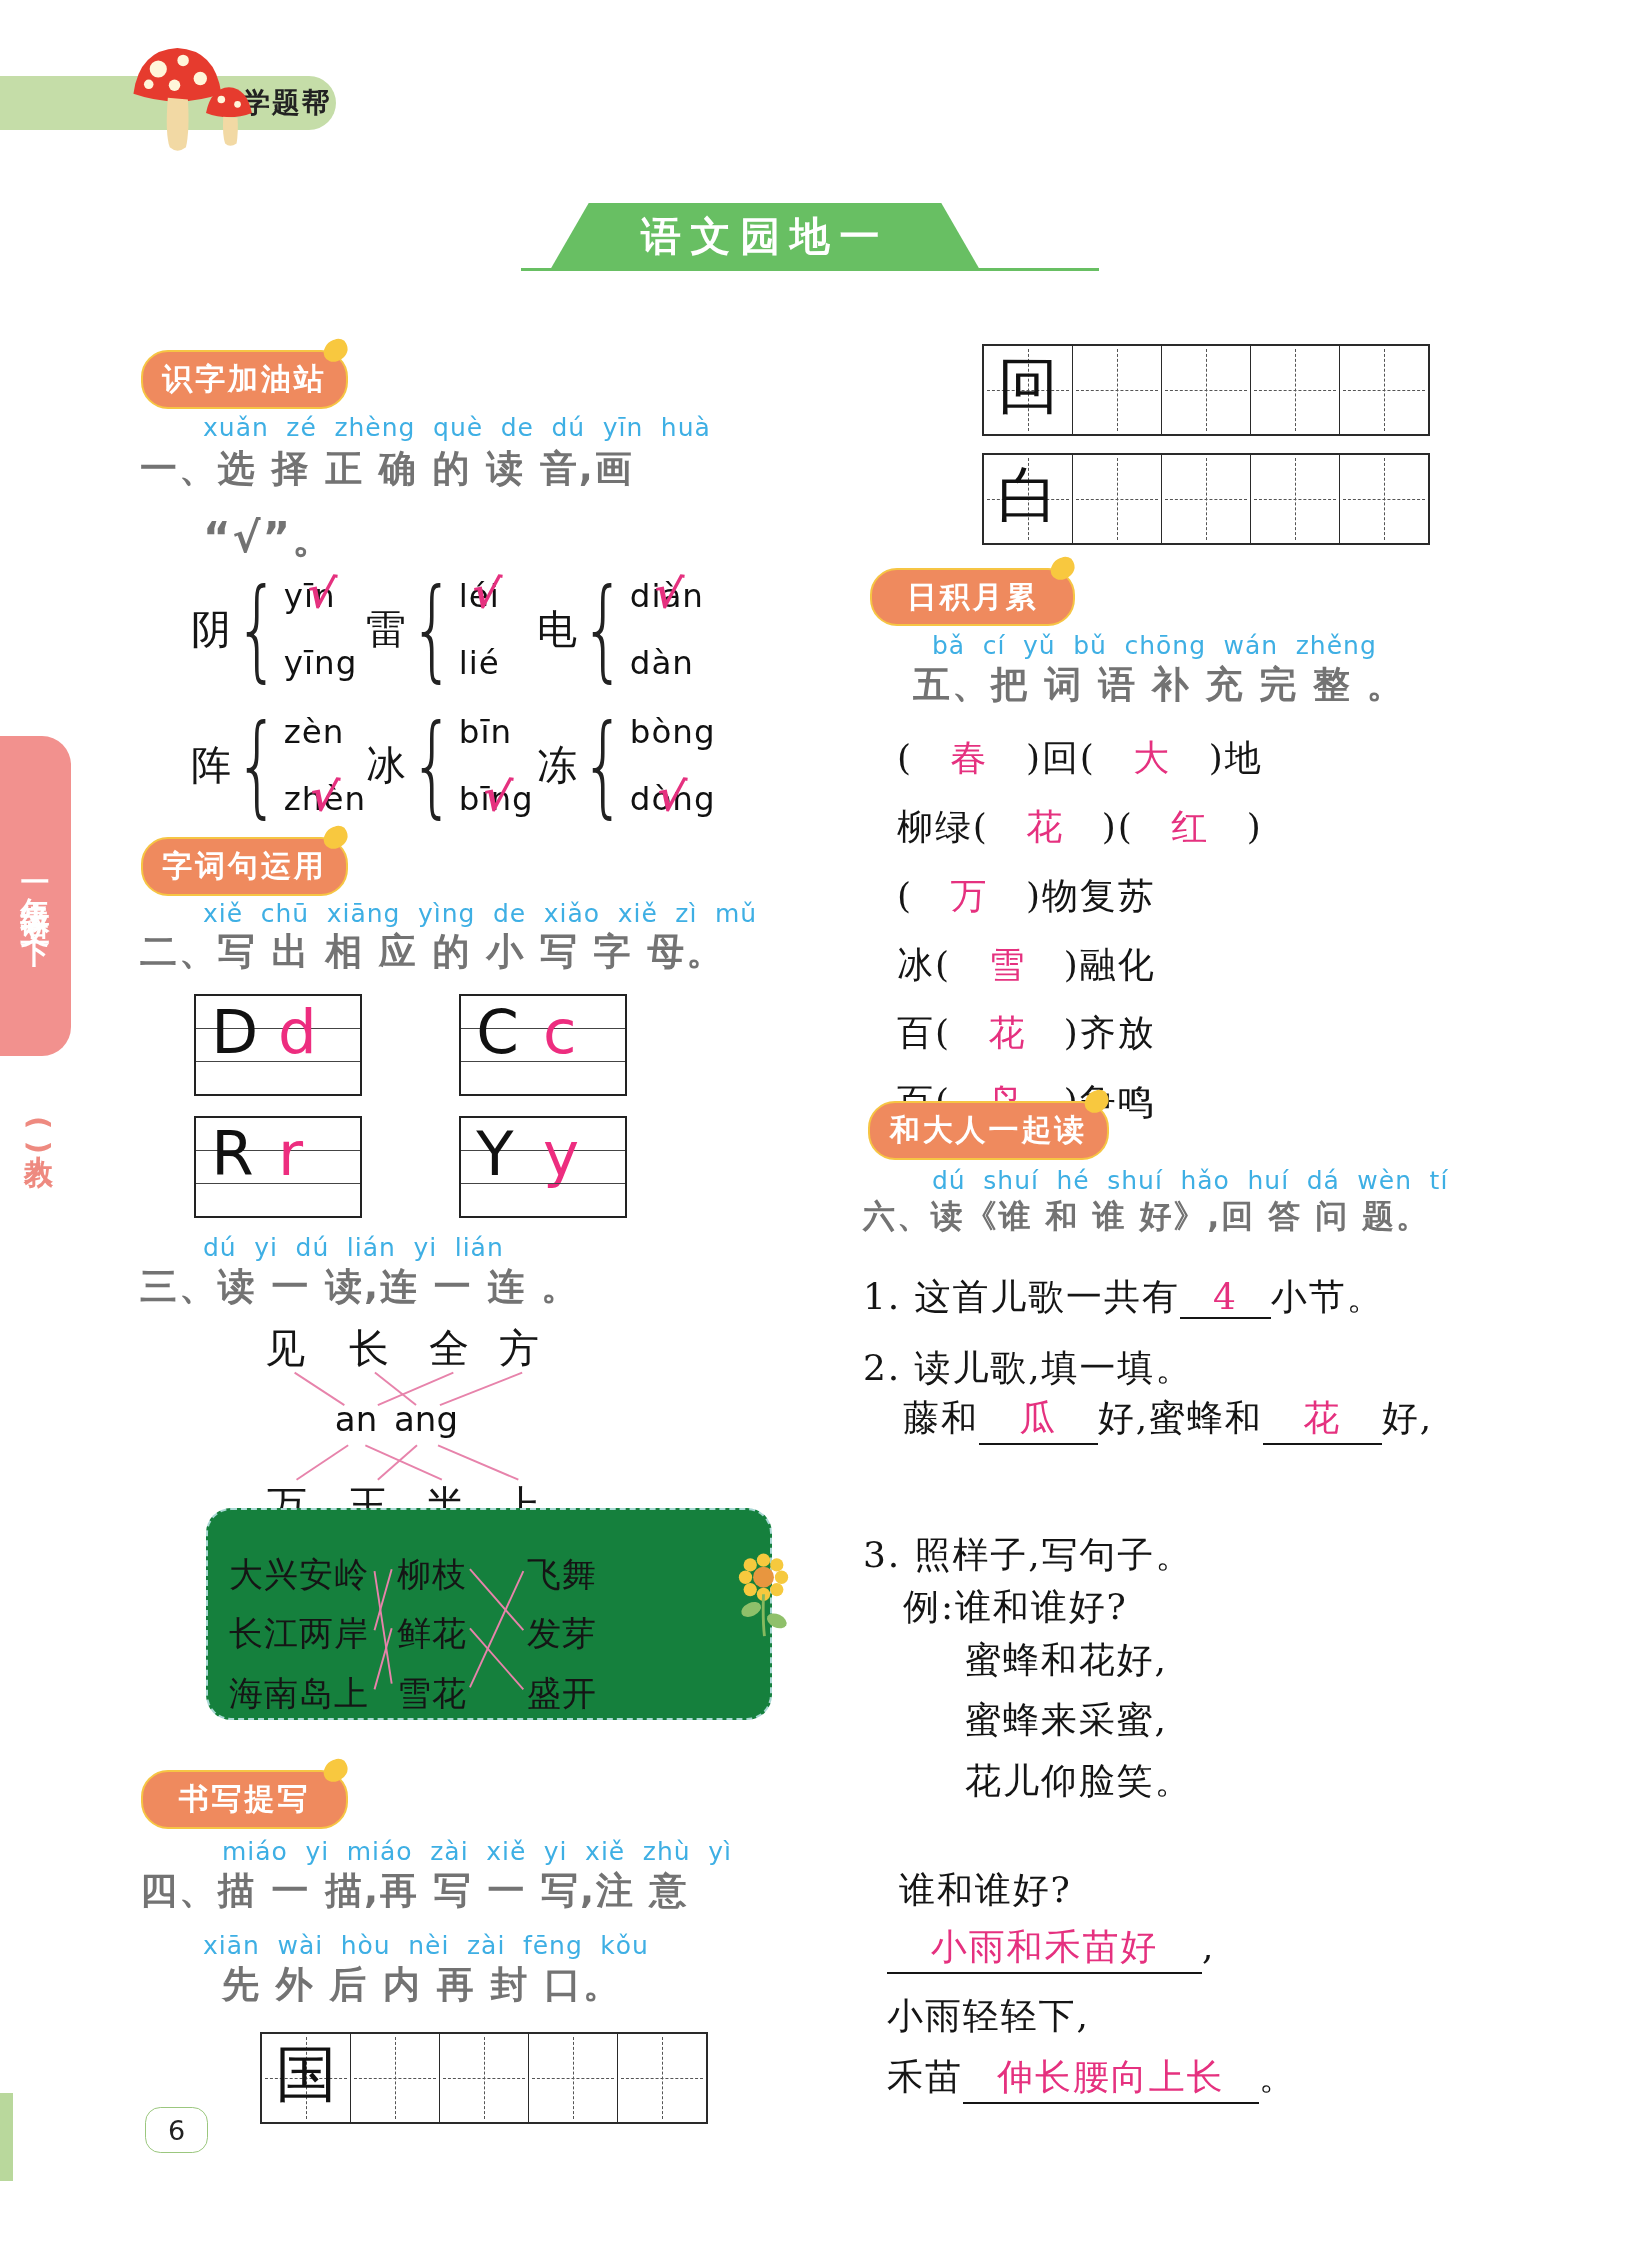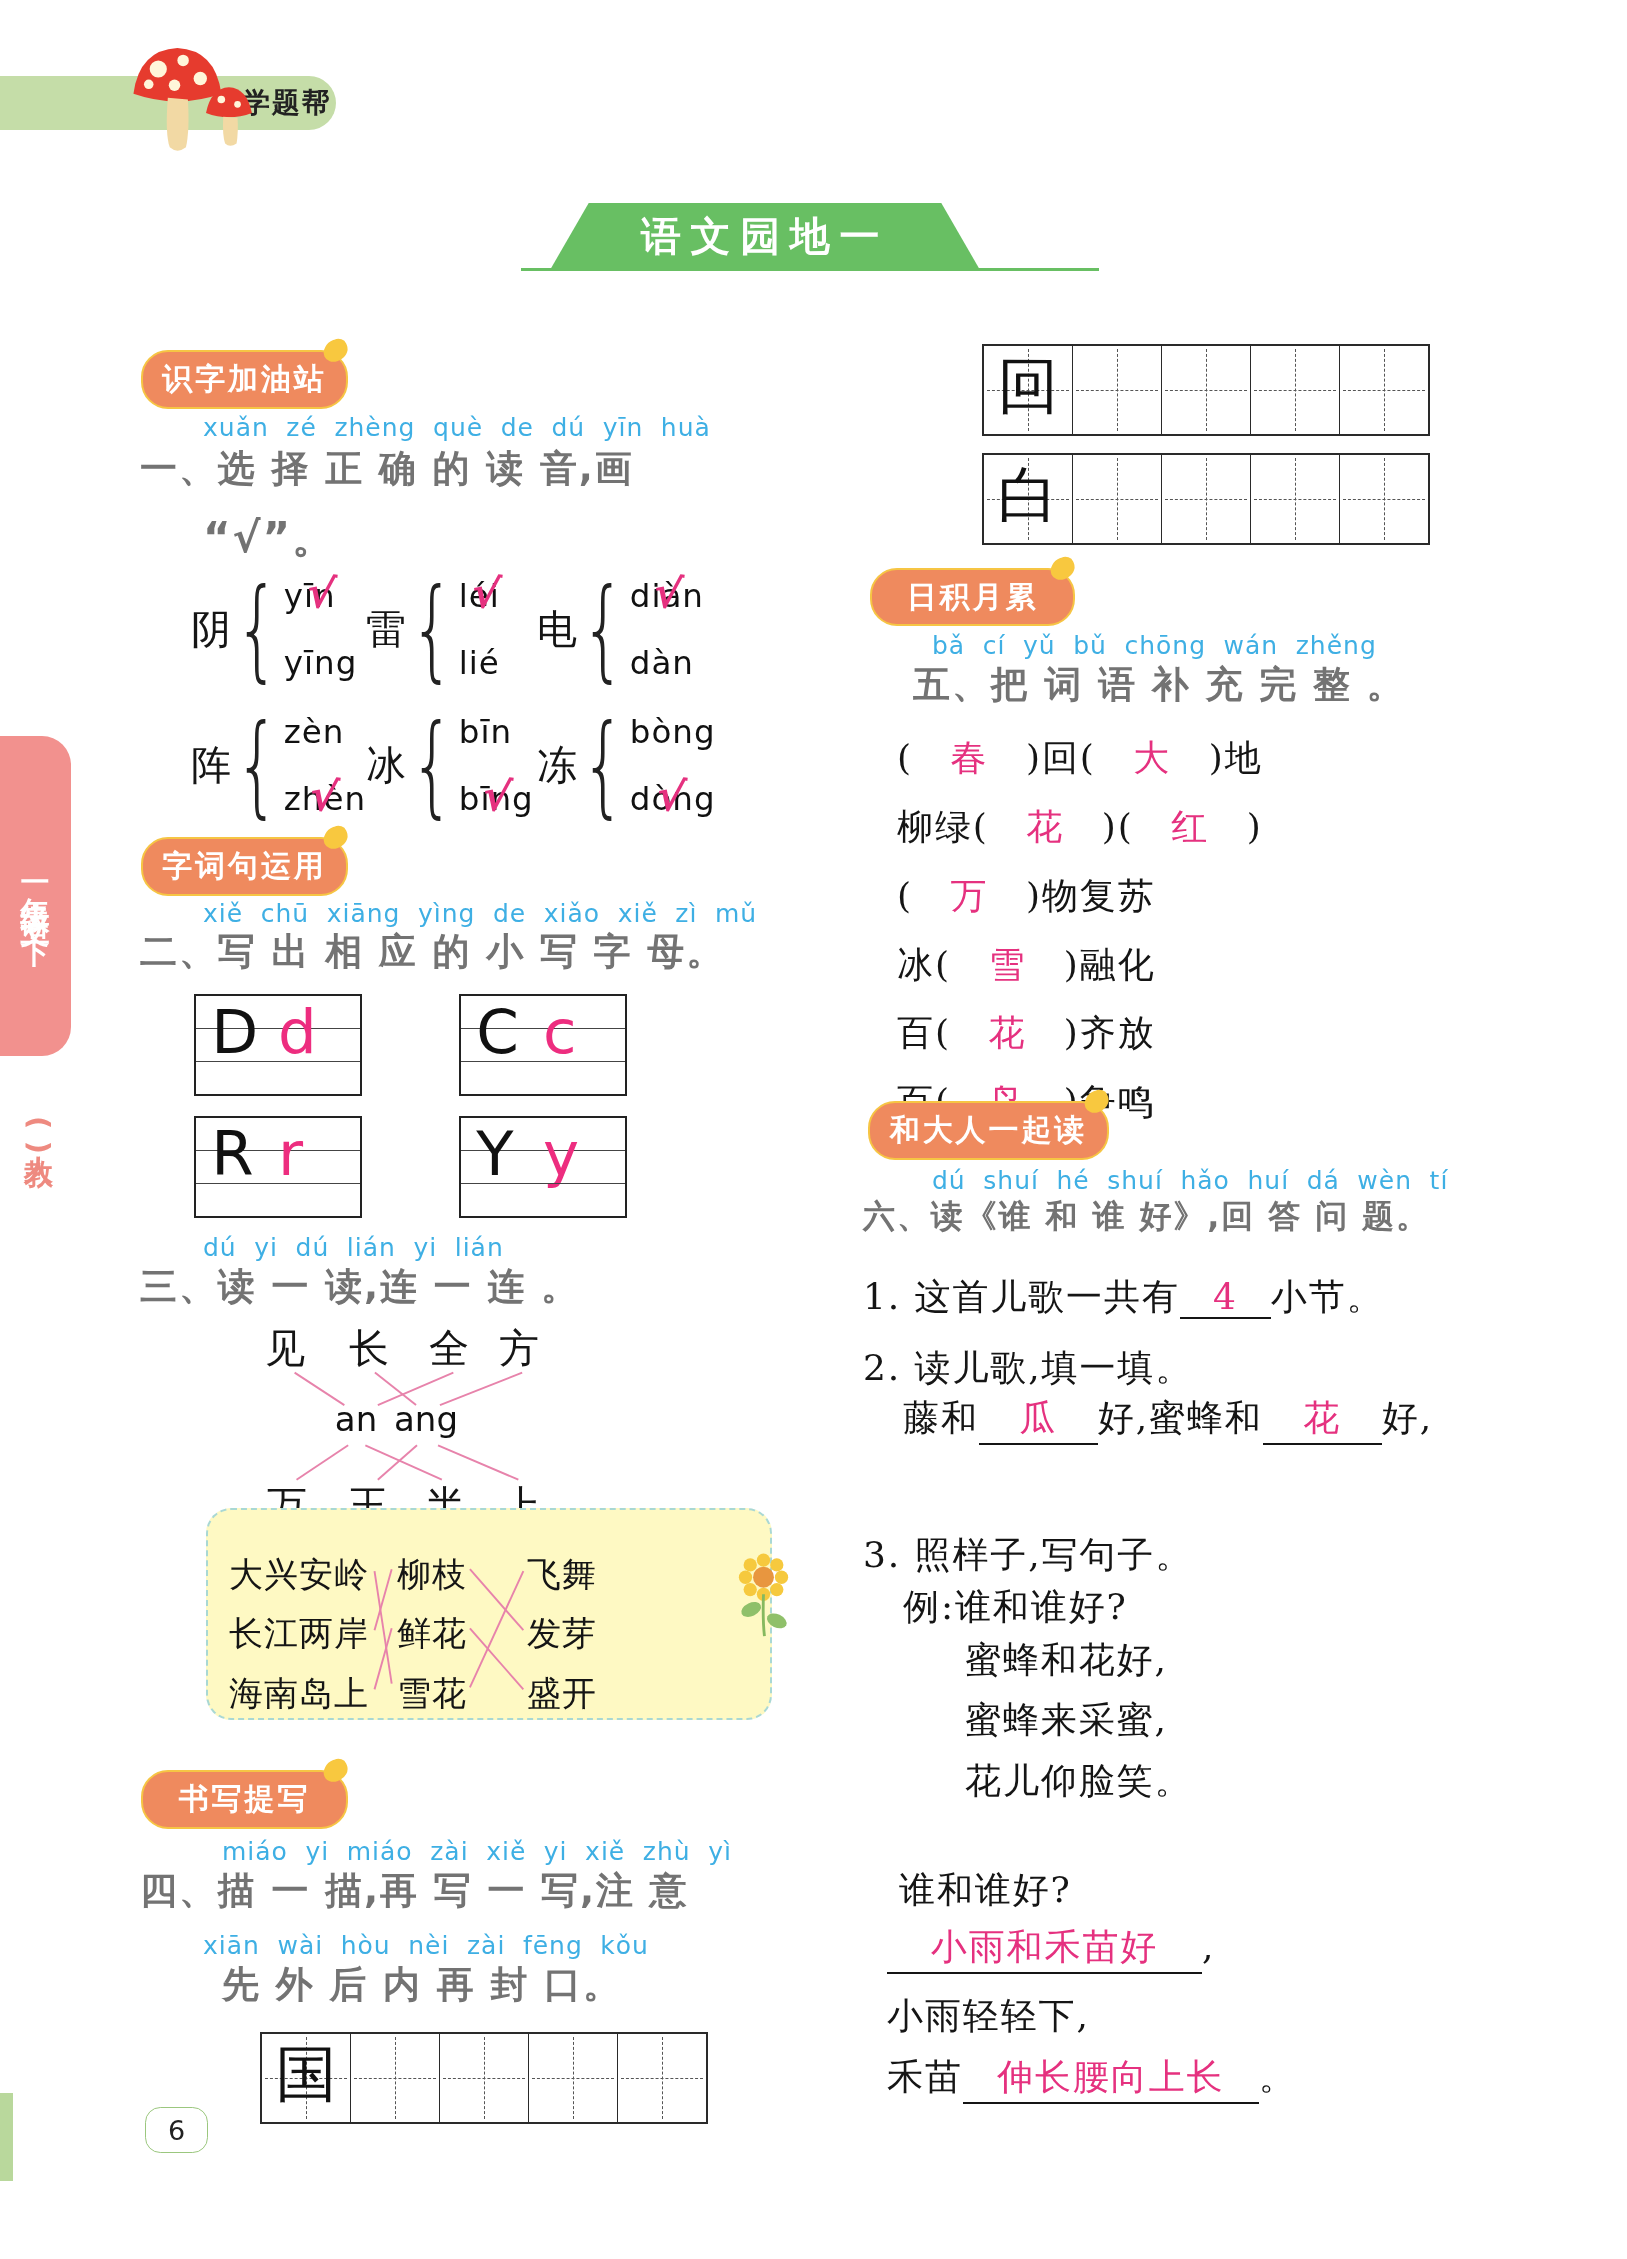--- a/index.html
+++ b/index.html
@@ -59,21 +59,21 @@
   .wchar{position:absolute;left:50%;top:50%;transform:translate(-50%,-54%);font-size:61px;
          font-family:"DejaVu Serif",serif;color:#111;z-index:2;}
   
   .match1,.match2{position:absolute;}
   .mlines{position:absolute;left:0;top:0;}
   .mlines line{stroke:#e783ab;stroke-width:2;}
   .m1top,.m1mid,.m1bot{position:absolute;transform:translateX(-50%);white-space:nowrap;}
   .m1top,.m1bot{top:3.8px;font-family:"DejaVu Serif",serif;font-size:40px;color:#151515;}
   .m1mid{top:82px;font-size:34px;font-weight:500;color:#111;}
   .m1bot{top:161px;}
-  .match2{border:2.9px dashed #a9d8d4;border-radius:25px;background:#fef9c3;}
+  .match2{border:2.9px dashed #a9d8d4;border-radius:25px;background:#15803d;}
   .m2w{position:absolute;font-family:"DejaVu Serif",serif;font-size:34px;color:#151515;white-space:nowrap;letter-spacing:1px;}
   .sunflower{position:absolute;left:528px;top:42px;}
 </style>
 </head>
 <body>
 
 <div class="page">
 
   <div class="brand-bar">
     <span class="brand-text">小学题帮</span>

